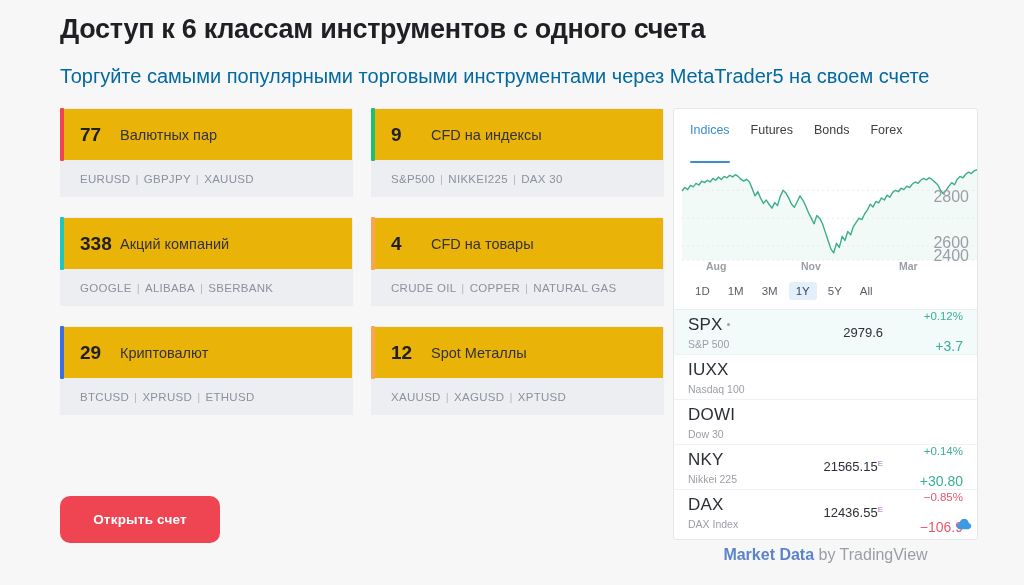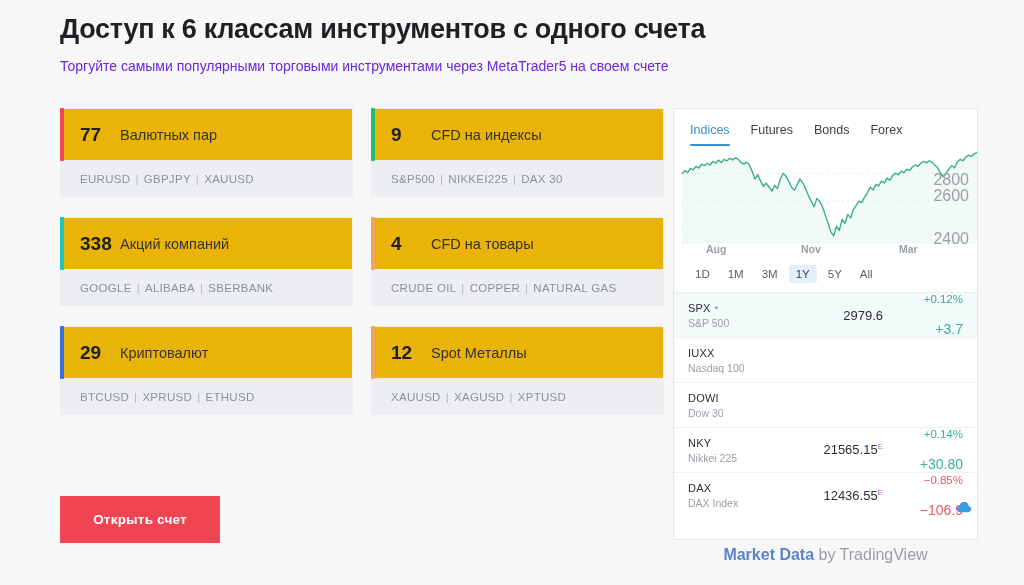--- a/index.html
+++ b/index.html
@@ -12,21 +12,21 @@
   }
   .page { position: relative; width: 1024px; height: 548px; }
 
   
   .hdr { position: absolute; left: 60px; top: 12px; width: 900px; }
   .hdr-title {
     font-size: 27px; font-weight: bold; letter-spacing: -0.3px;
     color: #1f1f24; line-height: 34px; white-space: nowrap;
   }
   .hdr-sub {
-    margin-top: 10px; font-size: 14px; color: #6d28d9; line-height: 20px;
+    margin-top: 20px; font-size: 20px; color: #0369a1; line-height: 20px;
     white-space: nowrap;
   }
 
   
   .cards {
     position: absolute; left: 60px; top: 108px;
     width: 604px;
     display: grid;
     grid-template-columns: 293px 293px;
     column-gap: 18px;
@@ -61,41 +61,41 @@
     color: #8c919c;
     white-space: nowrap;
   }
   .card-bottom .sep { color: #b4b8c1; padding: 0 5px; }
 
   
   .cta {
     position: absolute; left: 60px; top: 496px;
     width: 160px; height: 47px;
     background: #ef4452;
-    border: none; border-radius: 0;
+    border: none; border-radius: 10px;
     color: #ffffff; font-size: 13.5px; font-weight: bold;
     font-family: "Liberation Sans", sans-serif;
     cursor: pointer; letter-spacing: .2px;
   }
 
   
   .widget {
     position: absolute; left: 673px; top: 108px;
     width: 305px; height: 432px;
     background: #ffffff;
     border: 1px solid #e4e6ea;
     border-radius: 3px;
     overflow: hidden;
   }
   .tabs {
     display: flex; align-items: flex-start;
     padding: 14px 16px 0 16px; gap: 21px;
   }
   .tab {
-    font-size: 12.5px; color: #3c4043; padding-bottom: 9px;
+    font-size: 12.5px; color: #3c4043; padding-bottom: 26px;
     cursor: pointer; position: relative; white-space: nowrap;
   }
   .tab.active { color: #3b8ed0; }
   .tab.active::after {
     content: ""; position: absolute; left: 0; right: 0; bottom: 0;
     height: 2px; background: #3b8ed0; border-radius: 1px;
   }
 
   .chart-wrap { position: relative; width: 305px; height: 110px; margin-top: 1px; }
   .chart-svg { display: block; }
@@ -120,21 +120,21 @@
   .qrow {
     display: flex; align-items: center;
     height: 45px; padding: 0 14px;
     border-bottom: 1px solid #f0f1f4;
     position: relative;
   }
   .qrow.sel { background: #f3fafa; }
   .qrow:last-child { border-bottom: none; }
   .q-left { width: 112px; }
   .q-sym {
-    font-size: 11px; color: #2b2f36; letter-spacing: .2px;
+    font-size: 17px; color: #2b2f36; letter-spacing: .2px;
     display: flex; align-items: center; gap: 4px;
   }
   .dot { width: 3px; height: 3px; border-radius: 50%; background: #9aa0a8; display: inline-block; }
   .q-name { font-size: 10.5px; color: #9a9ea6; margin-top: 3px; }
   .q-price {
     flex: 1; text-align: right; font-size: 13px; color: #2b2f36;
     padding-right: 14px; position: relative;
   }
   .q-price sup { font-size: 8px; color: #b56ad0; vertical-align: super; }
   .q-change { width: 66px; text-align: right; }
@@ -265,21 +265,21 @@
     <div class="chart-wrap">
       <svg class="chart-svg" id="chart-svg" width="305" height="110" viewBox="0 0 305 110">
           <path d="M8,27 L10.81,23.52 L13.62,25.61 L16.43,21.42 L19.24,22.82 L22.05,19.33 L24.86,21.01 L27.67,17.24 L30.48,18.64 L33.29,16.27 L36.10,17.94 L38.90,14.45 L41.71,16.27 L44.52,13.06 L47.33,15.43 L50.14,12.36 L52.95,13.76 L55.76,11.25 L58.57,12.92 L61.38,10.69 L64.19,12.36 L67.00,15.43 L69.81,17.10 L72.62,15.15 L75.43,17.94 L78.24,24.63 L81.05,31.88 L83.86,27.70 L86.67,34.39 L89.48,39.41 L92.29,36.06 L95.10,40.24 L97.90,44.15 L100.71,38.57 L103.52,41.64 L106.33,32.16 L109.14,26.30 L111.95,29.09 L114.76,34.11 L117.57,40.24 L120.38,43.31 L123.19,37.73 L126.00,31.88 L128.81,36.06 L131.62,41.64 L134.43,48.61 L137.24,54.18 L140.05,59.76 L142.86,51.39 L145.67,54.18 L148.48,59.76 L151.29,68.12 L154.10,76.48 L156.90,84.85 L159.71,88.89 L162.52,79.27 L165.33,83.45 L168.14,72.30 L170.95,76.48 L173.76,67.42 L176.57,70.91 L179.38,62.55 L182.19,58.36 L185.00,54.18 L187.81,55.58 L190.62,50.00 L193.43,45.82 L196.24,40.24 L199.05,43.03 L201.86,37.45 L204.67,38.85 L207.48,33.97 L210.29,36.06 L213.10,31.18 L215.90,33.27 L218.71,28.39 L221.52,26.30 L224.33,27.70 L227.14,24.21 L229.95,25.61 L232.76,22.12 L235.57,23.52 L238.38,20.03 L241.19,17.94 L244.00,19.33 L246.81,16.27 L249.62,14.45 L252.43,15.85 L255.24,13.76 L258.05,15.43 L260.86,17.94 L263.67,20.73 L266.48,26.30 L269.29,29.79 L272.10,26.30 L274.90,22.12 L277.71,18.64 L280.52,20.73 L283.33,15.15 L286.14,12.36 L288.95,13.76 L291.76,10.27 L294.57,8.18 L297.38,9.58 L300.19,6.79 L303.00,5.67 L303,96 L8,96 Z" fill="#f2faf7"></path>
           <line x1="8" x2="303" y1="82.1" y2="82.1" stroke="#e6ecea" stroke-dasharray="2 3"></line>
           <line x1="8" x2="303" y1="54.2" y2="54.2" stroke="#e6ecea" stroke-dasharray="2 3"></line>
           <line x1="8" x2="303" y1="26.3" y2="26.3" stroke="#e6ecea" stroke-dasharray="2 3"></line>
           <line x1="8" x2="303" y1="96" y2="96" stroke="#e6ecea" stroke-dasharray="2 3"></line>
           <path d="M8,27 L10.81,23.52 L13.62,25.61 L16.43,21.42 L19.24,22.82 L22.05,19.33 L24.86,21.01 L27.67,17.24 L30.48,18.64 L33.29,16.27 L36.10,17.94 L38.90,14.45 L41.71,16.27 L44.52,13.06 L47.33,15.43 L50.14,12.36 L52.95,13.76 L55.76,11.25 L58.57,12.92 L61.38,10.69 L64.19,12.36 L67.00,15.43 L69.81,17.10 L72.62,15.15 L75.43,17.94 L78.24,24.63 L81.05,31.88 L83.86,27.70 L86.67,34.39 L89.48,39.41 L92.29,36.06 L95.10,40.24 L97.90,44.15 L100.71,38.57 L103.52,41.64 L106.33,32.16 L109.14,26.30 L111.95,29.09 L114.76,34.11 L117.57,40.24 L120.38,43.31 L123.19,37.73 L126.00,31.88 L128.81,36.06 L131.62,41.64 L134.43,48.61 L137.24,54.18 L140.05,59.76 L142.86,51.39 L145.67,54.18 L148.48,59.76 L151.29,68.12 L154.10,76.48 L156.90,84.85 L159.71,88.89 L162.52,79.27 L165.33,83.45 L168.14,72.30 L170.95,76.48 L173.76,67.42 L176.57,70.91 L179.38,62.55 L182.19,58.36 L185.00,54.18 L187.81,55.58 L190.62,50.00 L193.43,45.82 L196.24,40.24 L199.05,43.03 L201.86,37.45 L204.67,38.85 L207.48,33.97 L210.29,36.06 L213.10,31.18 L215.90,33.27 L218.71,28.39 L221.52,26.30 L224.33,27.70 L227.14,24.21 L229.95,25.61 L232.76,22.12 L235.57,23.52 L238.38,20.03 L241.19,17.94 L244.00,19.33 L246.81,16.27 L249.62,14.45 L252.43,15.85 L255.24,13.76 L258.05,15.43 L260.86,17.94 L263.67,20.73 L266.48,26.30 L269.29,29.79 L272.10,26.30 L274.90,22.12 L277.71,18.64 L280.52,20.73 L283.33,15.15 L286.14,12.36 L288.95,13.76 L291.76,10.27 L294.57,8.18 L297.38,9.58 L300.19,6.79 L303.00,5.67" fill="none" stroke="#3cad8c" stroke-width="1.4" stroke-linejoin="round"></path>
         </svg>
       <div class="ylab" id="ylab0" style="top:24px;">2800</div>
-      <div class="ylab" id="ylab1" style="top:40px;">2600</div>
+      <div class="ylab" id="ylab1" style="top:70px;">2600</div>
       <div class="ylab" id="ylab2" style="top:83px;">2400</div>
       <div class="xlab" style="left:32px;">Aug</div>
       <div class="xlab" style="left:127px;">Nov</div>
       <div class="xlab" style="left:225px;">Mar</div>
     </div>
 
     <div class="ranges" id="range-buttons">
         <div class="range">1D</div>
         <div class="range">1M</div>
         <div class="range">3M</div>

